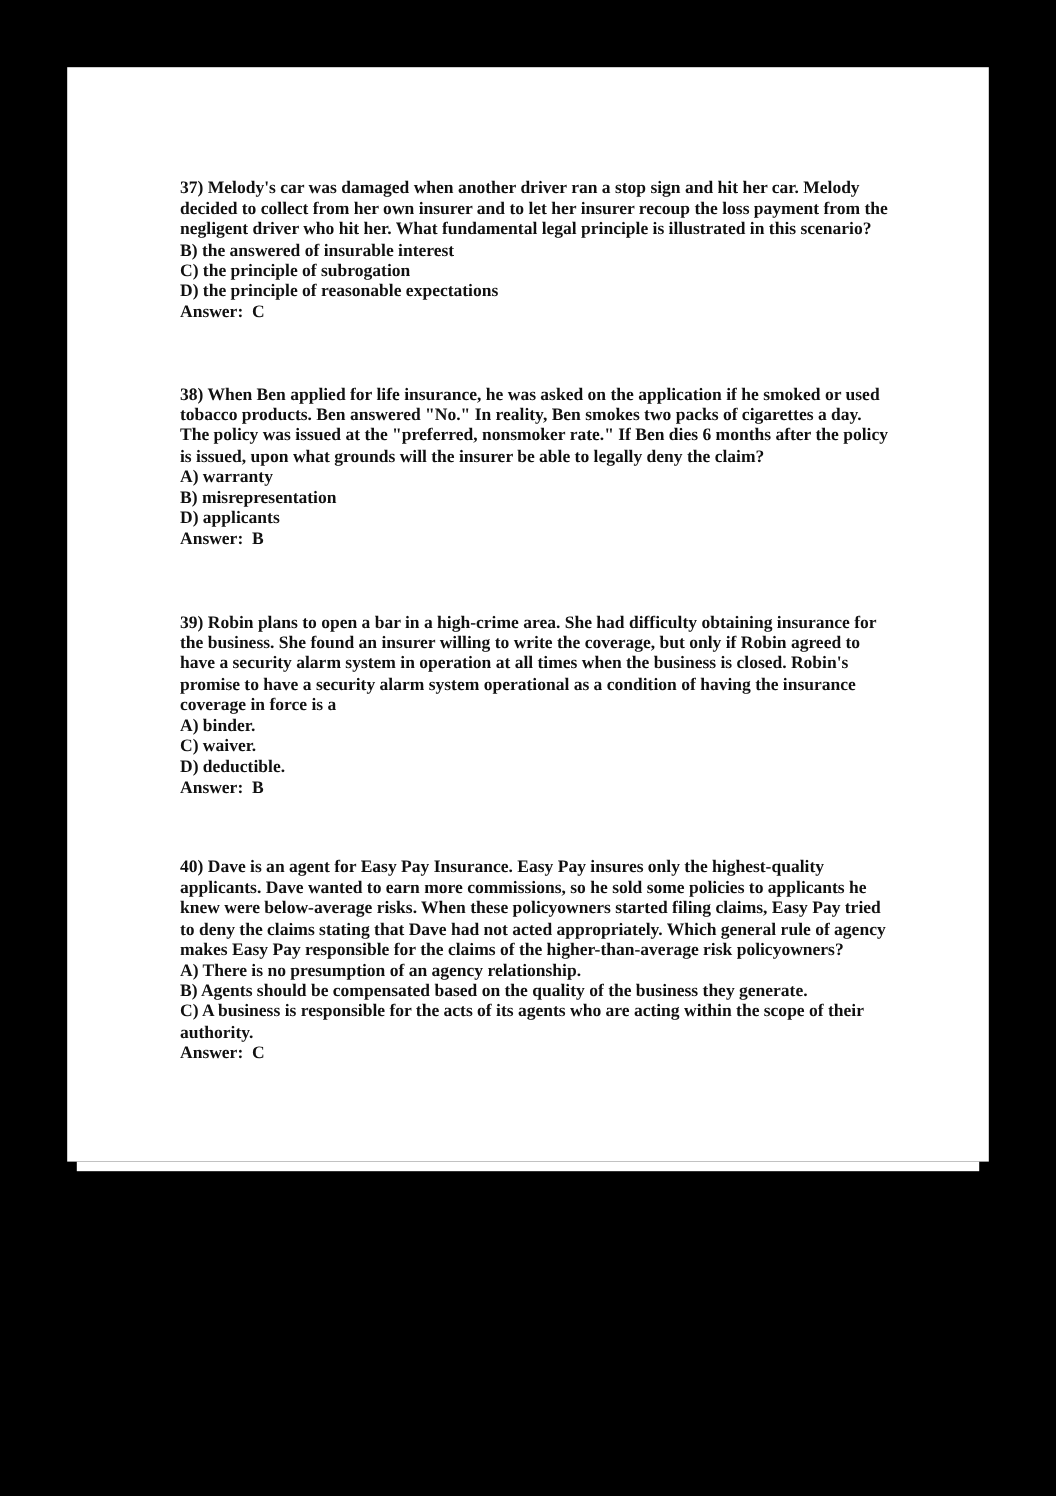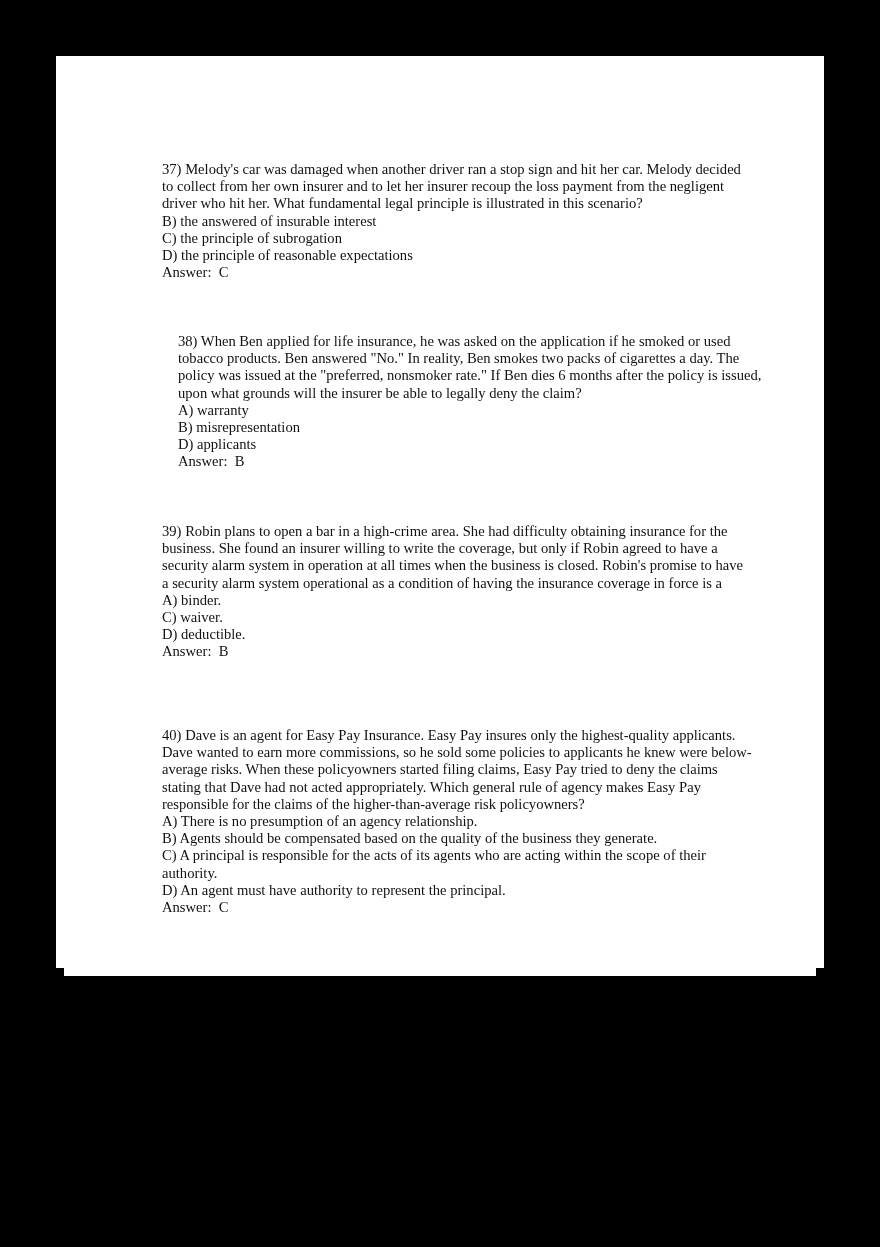--- a/index.html
+++ b/index.html
@@ -30,27 +30,28 @@
       position: absolute;
       left: 150px;
       top: 149px;
       width: 590px;
       font-family: "Liberation Serif", "DejaVu Serif", serif;
       font-size: 14.6px;
       line-height: 17.2px;
       color: #111111;
     }
     .question {
-      margin: 12px;
+      margin: 0;
+      font-weight: bold;
     }
     .question p {
       margin: 0;
     }
     .q37 { position: absolute; top: 0; left: 0; width: 590px; }
-    .q38 { position: absolute; top: 172px; left: 16px; width: 590px; }
+    .q38 { position: absolute; top: 172px; left: 0; width: 590px; }
     .q39 { position: absolute; top: 362px; left: 0; width: 590px; }
     .q40 { position: absolute; top: 566px; left: 0; width: 590px; }
     .stem { text-align: left; }
     .answer-line { white-space: pre; }
   </style>
 </head>
 <body>
 
 <div class="page"></div>
 <div class="page-foot"></div>
@@ -78,18 +79,17 @@
     <p>A) binder.</p>
     <p>C) waiver.</p>
     <p>D) deductible.</p>
     <p class="answer-line">Answer:  B</p>
   </div>
 
   <div class="question q40">
     <p class="stem"><span>40)</span> <span>Dave is an agent for Easy Pay Insurance. Easy Pay insures only the highest-quality applicants. Dave wanted to earn more commissions, so he sold some policies to applicants he knew were below-average risks. When these policyowners started filing claims, Easy Pay tried to deny the claims stating that Dave had not acted appropriately. Which general rule of agency makes Easy Pay responsible for the claims of the higher-than-average risk policyowners?</span></p>
     <p>A) There is no presumption of an agency relationship.</p>
     <p>B) Agents should be compensated based on the quality of the business they generate.</p>
-    <p>C) A principal is responsible for the acts of its agents who are acting within the scope of their authority.</p>
-    <p>D) An agent must have authority to represent the principal.</p>
+    <p>C) A business is responsible for the acts of its agents who are acting within the scope of their authority.</p>
     <p class="answer-line">Answer:  C</p>
   </div>
 
 </div>
 
 </body></html>

